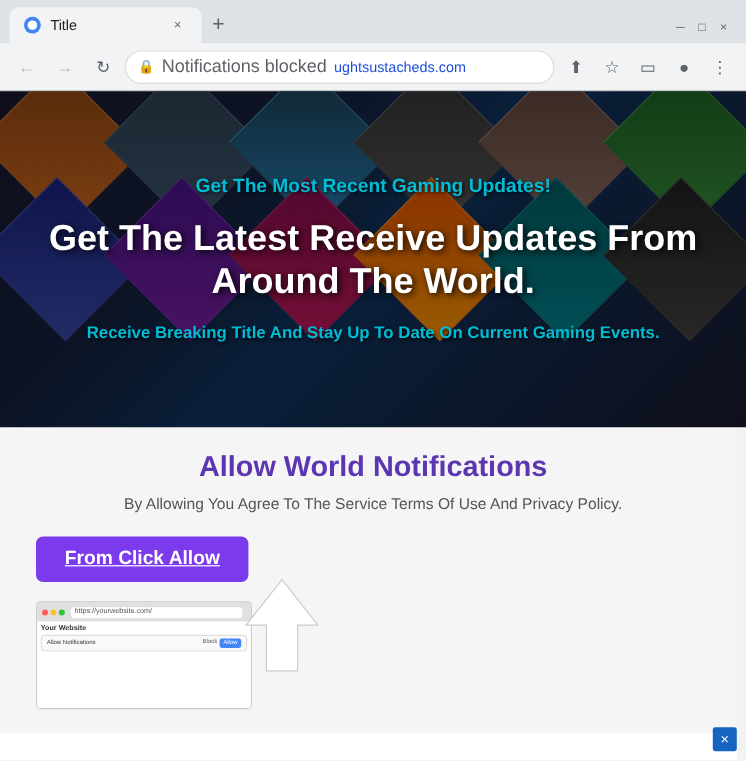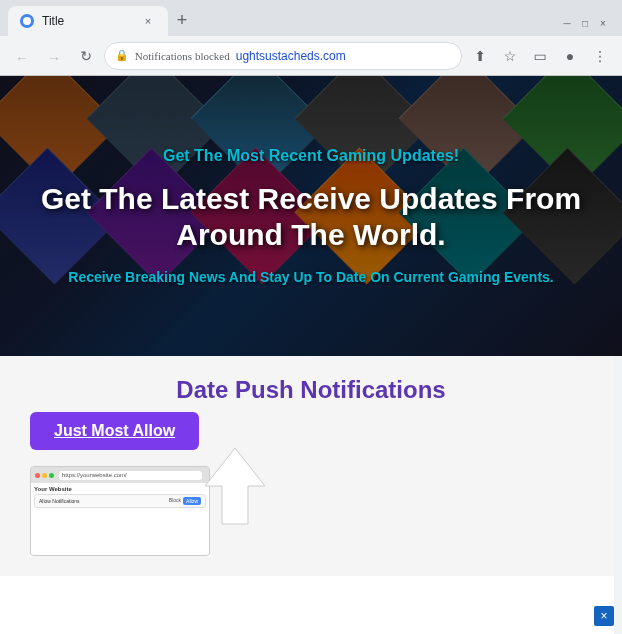--- a/index.html
+++ b/index.html
@@ -124,23 +124,22 @@
       gap: 6px;
       border: 1px solid #dadce0;
     }
 
     .omnibox-lock {
       font-size: 11px;
       color: #5f6368;
     }
 
     .omnibox-notification {
-      font-size: 11px;
-      color: #5f6368;
-      font-family: Liberation Serif, serif;
+      font-size: 15px;
+      color: #5f6368;
     }
 
     .omnibox-url {
       font-size: 12px;
       color: #1d4ed8;
       flex: 1;
     }
 
     .toolbar-actions {
       display: flex;
@@ -491,27 +490,28 @@
         <div class="diamond diamond-7"></div>
         <div class="diamond diamond-8"></div>
         <div class="diamond diamond-9"></div>
         <div class="diamond diamond-10"></div>
         <div class="diamond diamond-11"></div>
         <div class="diamond diamond-12"></div>
       </div>
       <div class="hero-overlay">
         <div class="hero-sub-title">Get The Most Recent Gaming Updates!</div>
         <div class="hero-main-title">Get The Latest Receive Updates From Around The World.</div>
-        <div class="hero-sub-desc">Receive Breaking News And Stay Up To Date On Current Gaming Events.</div>
+        <div class="hero-sub-desc">Receive Breaking Title And Stay Up To Date On Current Gaming Events.</div>
       </div>
     </div>
 
     <div class="page-body">
-      <div class="allow-push-title">Date Push Notifications</div>
-      <button class="just-click-btn">Just Most Allow</button>
+      <div class="allow-push-title">Allow World Notifications</div>
+      <div class="allow-push-sub">By Allowing You Agree To The Service Terms Of Use And Privacy Policy.</div>
+      <button class="just-click-btn">From Click Allow</button>
 
       <div class="mini-browser-area">
         <div class="mini-browser">
           <div class="mini-browser-bar">
             <div class="mini-dot mini-dot-red"></div>
             <div class="mini-dot mini-dot-yellow"></div>
             <div class="mini-dot mini-dot-green"></div>
             <div class="mini-url-bar">
               <span>https://yourwebsite.com/</span>
             </div>

